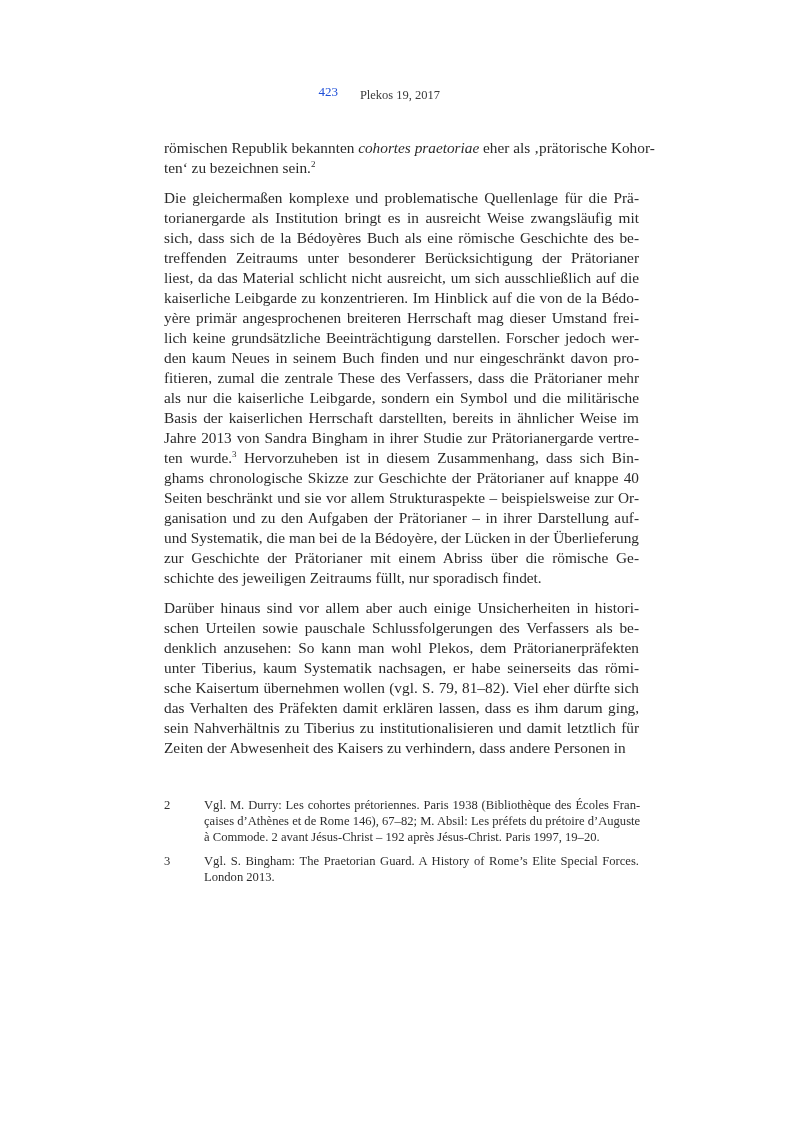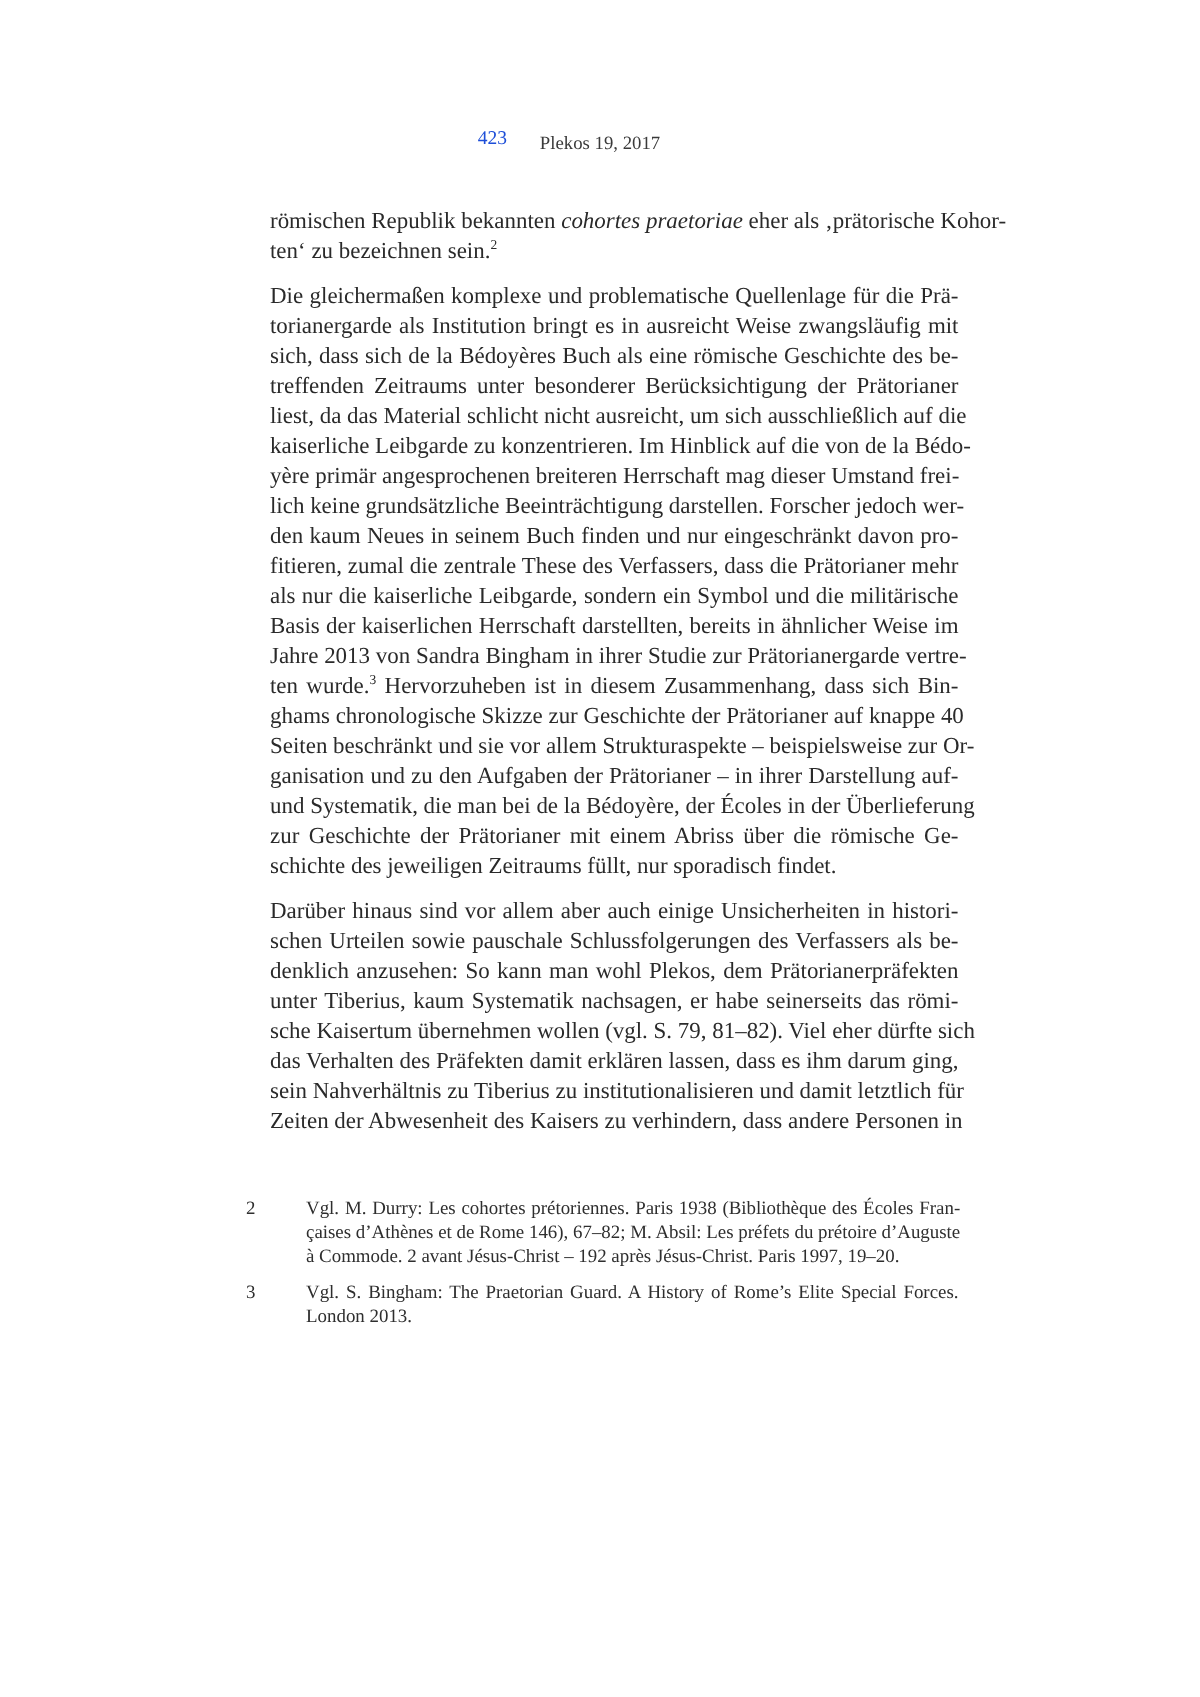--- a/index.html
+++ b/index.html
@@ -43,21 +43,21 @@
       position: absolute;
       top: 138px;
       left: 164px;
       width: 475px;
       font-size: 15.3px;
       line-height: 20px;
       text-align: justify;
       hyphens: manual;
     }
     .body-text p {
-      margin: 0 0 10px 16px;
+      margin: 0 0 10px 0;
     }
     .line {
       display: block;
       text-align: justify;
       text-align-last: justify;
       white-space: nowrap;
       overflow: visible;
     }
     .line.last {
       text-align-last: left;
@@ -116,21 +116,21 @@
       <span class="line">lich keine grundsätzliche Beeinträchtigung darstellen. Forscher jedoch wer-</span>
       <span class="line">den kaum Neues in seinem Buch finden und nur eingeschränkt davon pro-</span>
       <span class="line">fitieren, zumal die zentrale These des Verfassers, dass die Prätorianer mehr</span>
       <span class="line">als nur die kaiserliche Leibgarde, sondern ein Symbol und die militärische</span>
       <span class="line">Basis der kaiserlichen Herrschaft darstellten, bereits in ähnlicher Weise im</span>
       <span class="line">Jahre 2013 von Sandra Bingham in ihrer Studie zur Prätorianergarde vertre-</span>
       <span class="line">ten wurde.<sup class="fnref">3</sup> Hervorzuheben ist in diesem Zusammenhang, dass sich Bin-</span>
       <span class="line">ghams chronologische Skizze zur Geschichte der Prätorianer auf knappe 40</span>
       <span class="line">Seiten beschränkt und sie vor allem Strukturaspekte – beispielsweise zur Or-</span>
       <span class="line">ganisation und zu den Aufgaben der Prätorianer – in ihrer Darstellung auf-</span>
-      <span class="line">und Systematik, die man bei de la Bédoyère, der Écoles in der Überlieferung</span>
+      <span class="line">und Systematik, die man bei de la Bédoyère, der Lücken in der Überlieferung</span>
       <span class="line">zur Geschichte der Prätorianer mit einem Abriss über die römische Ge-</span>
       <span class="line last">schichte des jeweiligen Zeitraums füllt, nur sporadisch findet.</span>
     </p>
     <p>
       <span class="line">Darüber hinaus sind vor allem aber auch einige Unsicherheiten in histori-</span>
       <span class="line">schen Urteilen sowie pauschale Schlussfolgerungen des Verfassers als be-</span>
       <span class="line">denklich anzusehen: So kann man wohl Plekos, dem Prätorianerpräfekten</span>
       <span class="line">unter Tiberius, kaum Systematik nachsagen, er habe seinerseits das römi-</span>
       <span class="line">sche Kaisertum übernehmen wollen (vgl. S. 79, 81–82). Viel eher dürfte sich</span>
       <span class="line">das Verhalten des Präfekten damit erklären lassen, dass es ihm darum ging,</span>

